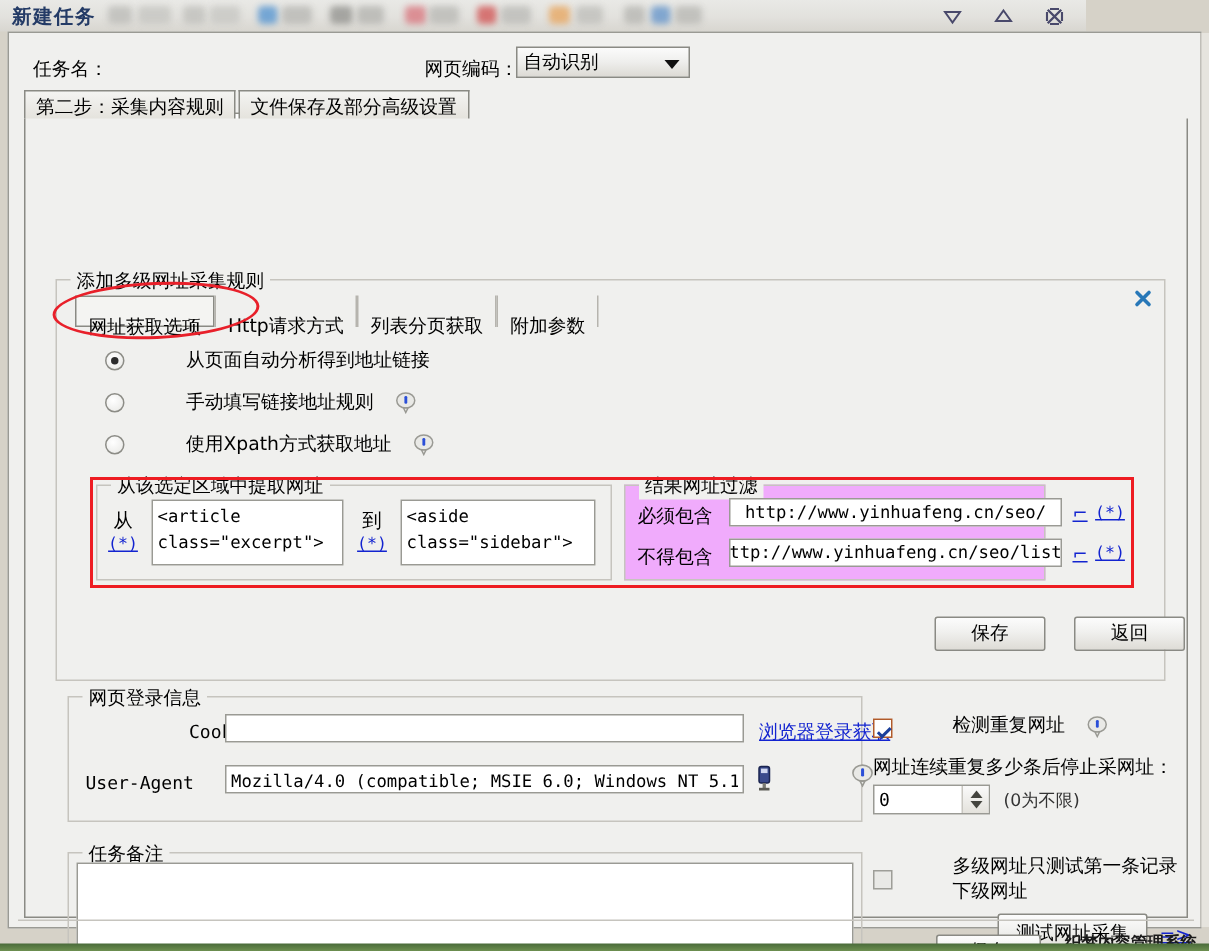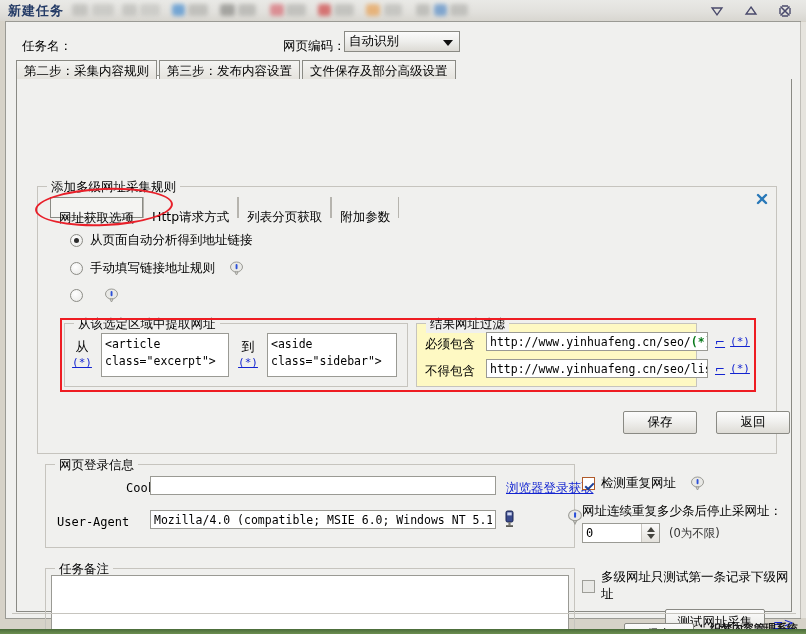--- a/index.html
+++ b/index.html
@@ -7,21 +7,21 @@
     width:806px; height:634px;
     background:#d6d2c8;
     font-family:"Liberation Sans", sans-serif;
     font-size:12px;
     color:#000;
     overflow:hidden;
     position:relative;
   }
   
   #titlebar {
-    position:absolute; left:0; top:0; width:806px; height:21px;
+    position:absolute; left:0; top:0; width:724px; height:21px;
     background:linear-gradient(to bottom,#e9e9e6 0%,#e2e1dd 55%,#d8d6d0 100%);
     display:flex; align-items:center;
   }
   #title-text {
     font-family:"DejaVu Sans", sans-serif;
     font-size:13px; font-weight:bold; color:#243b66;
     padding-left:8px; letter-spacing:1px; white-space:nowrap;
   }
   #toolbar-blur { flex:1; height:21px; position:relative; overflow:hidden; }
   .blob {
@@ -128,32 +128,32 @@
   .radio {
     width:13px; height:13px; border-radius:50%;
     border:1px solid #8c8c86;
     background:radial-gradient(circle at 40% 35%,#ffffff 0%,#eeeeec 70%,#dddbd5 100%);
     box-sizing:border-box; position:relative; margin-right:7px; flex:none;
   }
   .radio.on::after {
     content:""; position:absolute; left:3px; top:3px;
     width:5px; height:5px; border-radius:50%; background:#2b2b2b;
   }
-  .radio-label { font-family:"DejaVu Sans", sans-serif; font-size:12.5px; }
+  .radio-label { font-family:"DejaVu Sans", sans-serif; font-size:12.5px;margin-left:34px; }
   .help-icon { margin-left:14px; width:15px; height:15px; flex:none; }
 
   
   #red-rect {
     position:absolute; left:22px; top:131px; width:696px; height:74px;
     border:2px solid #ee1c22; box-sizing:border-box; pointer-events:none;
   }
 
   #grp-region { left:26px; top:136px; width:344px; height:64px; background:#f0f0ee; }
   #grp-region > .gtitle { background:#f0f0ee; }
-  #grp-filter { left:378px; top:136px; width:281px; height:64px; background:#fef9c3; }
+  #grp-filter { left:378px; top:136px; width:281px; height:64px; background:#f0abfc; }
 
   .fromto-label {
     position:absolute; font-family:"DejaVu Sans", sans-serif; font-size:13px;
     text-align:center; width:22px;
   }
   .star-link {
     position:absolute; font-family:"DejaVu Sans Mono", monospace; font-size:11px;
     color:#1324d0; text-decoration:underline; width:26px; text-align:center;
   }
   .region-ta {
@@ -165,21 +165,21 @@
   }
 
   .filter-label {
     position:absolute; font-family:"DejaVu Sans", sans-serif; font-size:12.5px;
   }
   .filter-input {
     position:absolute; box-sizing:border-box; width:222px; height:19px;
     border:1px solid #9a9a94; background:#fff;
     font-family:"DejaVu Sans Mono", monospace; font-size:11.5px;
     padding:1px 3px; color:#000; display:flex; align-items:center;
-    white-space:nowrap; overflow:hidden;
+    white-space:nowrap; overflow:hidden;flex-direction:column;
   }
   .filter-input .wild { color:#0a7a1c; font-weight:bold; }
   .bar-link {
     position:absolute; font-family:"DejaVu Sans", sans-serif; font-size:12px;
     color:#1324d0; text-decoration:underline; width:10px; text-align:center;
   }
 
   
   .btn {
     position:absolute; box-sizing:border-box;
@@ -225,21 +225,21 @@
   
   #grp-notes { left:28px; top:489px; width:530px; height:86px; }
   #notes-area {
     position:absolute; left:5px; top:6px; width:518px; height:73px;
     box-sizing:border-box; border:1px solid #9a9a94; background:#fff;
     font-family:"DejaVu Sans", sans-serif; font-size:12px;
     resize:none; outline:none; padding:2px;
   }
 
   
-  #chk-dup-row { position:absolute; left:565px; top:396px; display:flex; align-items:center; }
+  #chk-dup-row { position:absolute; left:565px; top:396px; display:flex; align-items:flex-end; }
   .checkbox {
     width:13px; height:13px; box-sizing:border-box; flex:none;
     border:1px solid #8c8c86; background:#fff; margin-right:6px; position:relative;
   }
   .checkbox.redborder { border-color:#b05a2a; }
   .checkbox.on::after {
     content:""; position:absolute; left:2px; top:5px; width:7px; height:3px;
     border-left:2px solid #1b3f9a; border-bottom:2px solid #1b3f9a;
     transform:rotate(-45deg);
   }
@@ -349,21 +349,20 @@
     <input id="task-name-input" type="text" value="尹华峰" style="">
     <div class="lbl" id="encoding-label">网页编码：</div>
     <div id="encoding-select">
       <span>自动识别</span>
       <span class="arrow"></span>
     </div>
   </div>
 
   <div id="tabstrip">
     <div class="tab">第二步：采集内容规则</div>
-    <div class="tab">第三步：发布内容设置</div>
     <div class="tab">文件保存及部分高级设置</div>
   </div>
 
   <div id="tabpage">
 
     <div class="group" id="grp-multilevel">
       <span class="gtitle">添加多级网址采集规则</span>
 
       <div id="panel-close">
         <svg width="14" height="14" viewBox="0 0 14 14">
@@ -388,20 +387,21 @@
         <span class="help-icon">
           <svg width="15" height="15" viewBox="0 0 15 15">
             <ellipse cx="7.5" cy="6" rx="6" ry="5" fill="#e9e9e6" stroke="#9a9a94"></ellipse>
             <path d="M6,11 L7.5,14 L9,11 Z" fill="#e9e9e6" stroke="#9a9a94"></path>
             <rect x="6.6" y="3" width="1.9" height="5.2" rx="0.9" fill="#2b4fd8"></rect>
           </svg>
         </span>
       </div>
       <div class="radio-row" style="left:32px; top:101px;">
         <span class="radio"></span>
+        <span class="radio-label">使用Xpath方式获取地址</span>
         <span class="help-icon">
           <svg width="15" height="15" viewBox="0 0 15 15">
             <ellipse cx="7.5" cy="6" rx="6" ry="5" fill="#e9e9e6" stroke="#9a9a94"></ellipse>
             <path d="M6,11 L7.5,14 L9,11 Z" fill="#e9e9e6" stroke="#9a9a94"></path>
             <rect x="6.6" y="3" width="1.9" height="5.2" rx="0.9" fill="#2b4fd8"></rect>
           </svg>
         </span>
       </div>
 
       <div class="group" id="grp-region">

